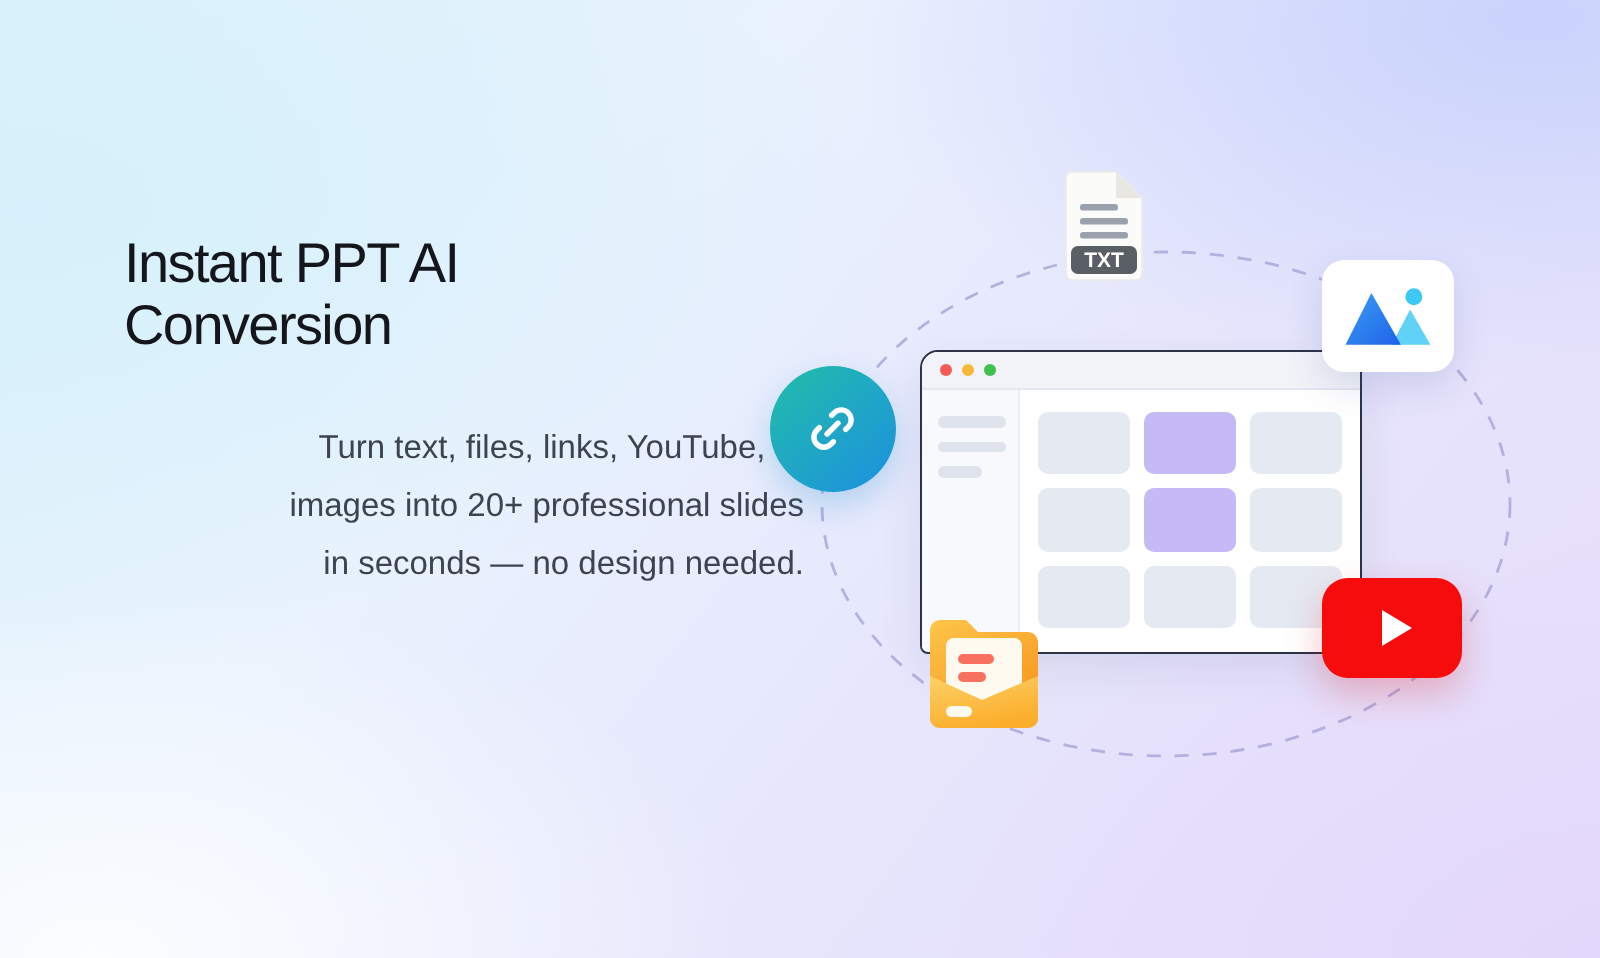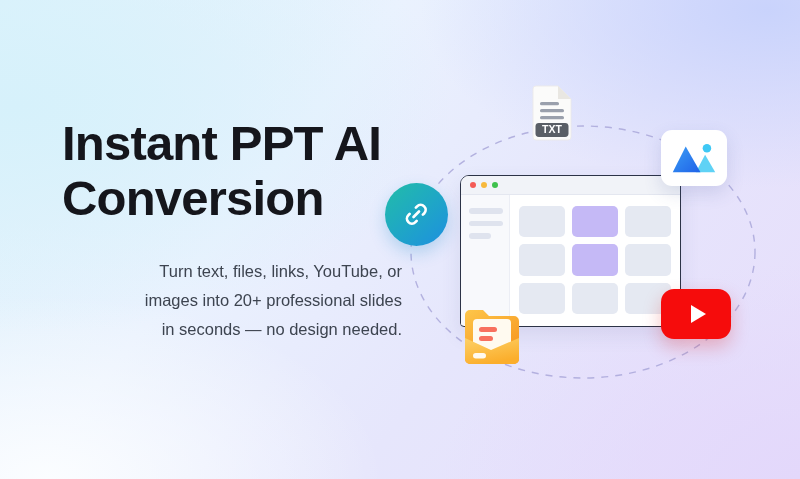--- a/index.html
+++ b/index.html
@@ -27,23 +27,23 @@
 
   
   .copy {
     position: absolute;
     left: 62px;
     top: 116px;
     width: 340px;
   }
   .headline {
     margin: 0;
-    font-size: 49px;
+    font-size: 28px;
     line-height: 1.12;
-    font-weight: 700;
+    font-weight: 400;
     letter-spacing: -0.8px;
     color: #15161c;
     white-space: pre-line;
   }
   .subcopy {
     margin: 31px 0 0 12px;
     font-size: 16.5px;
     line-height: 1.78;
     color: #3d4450;
     white-space: pre-line;

